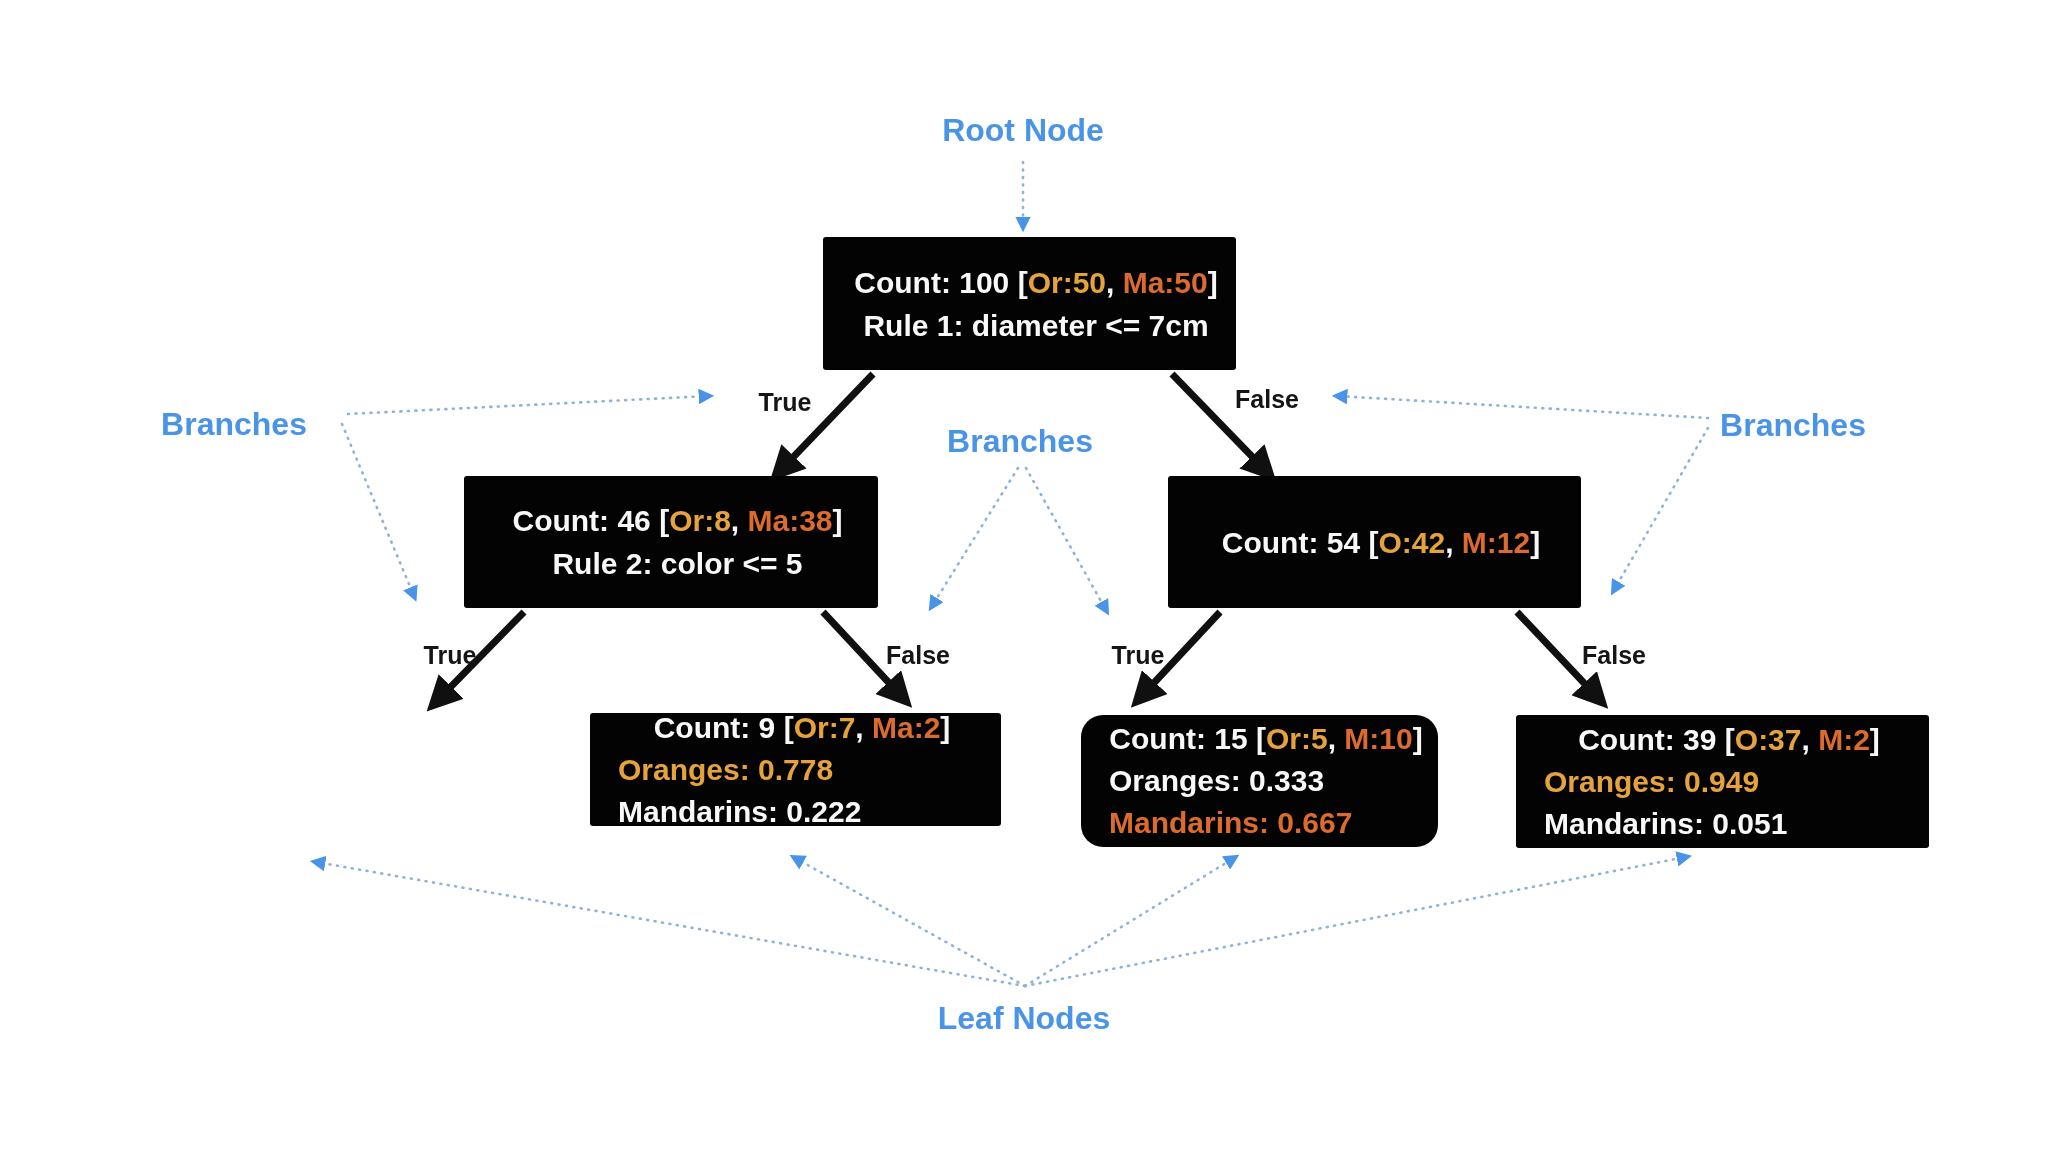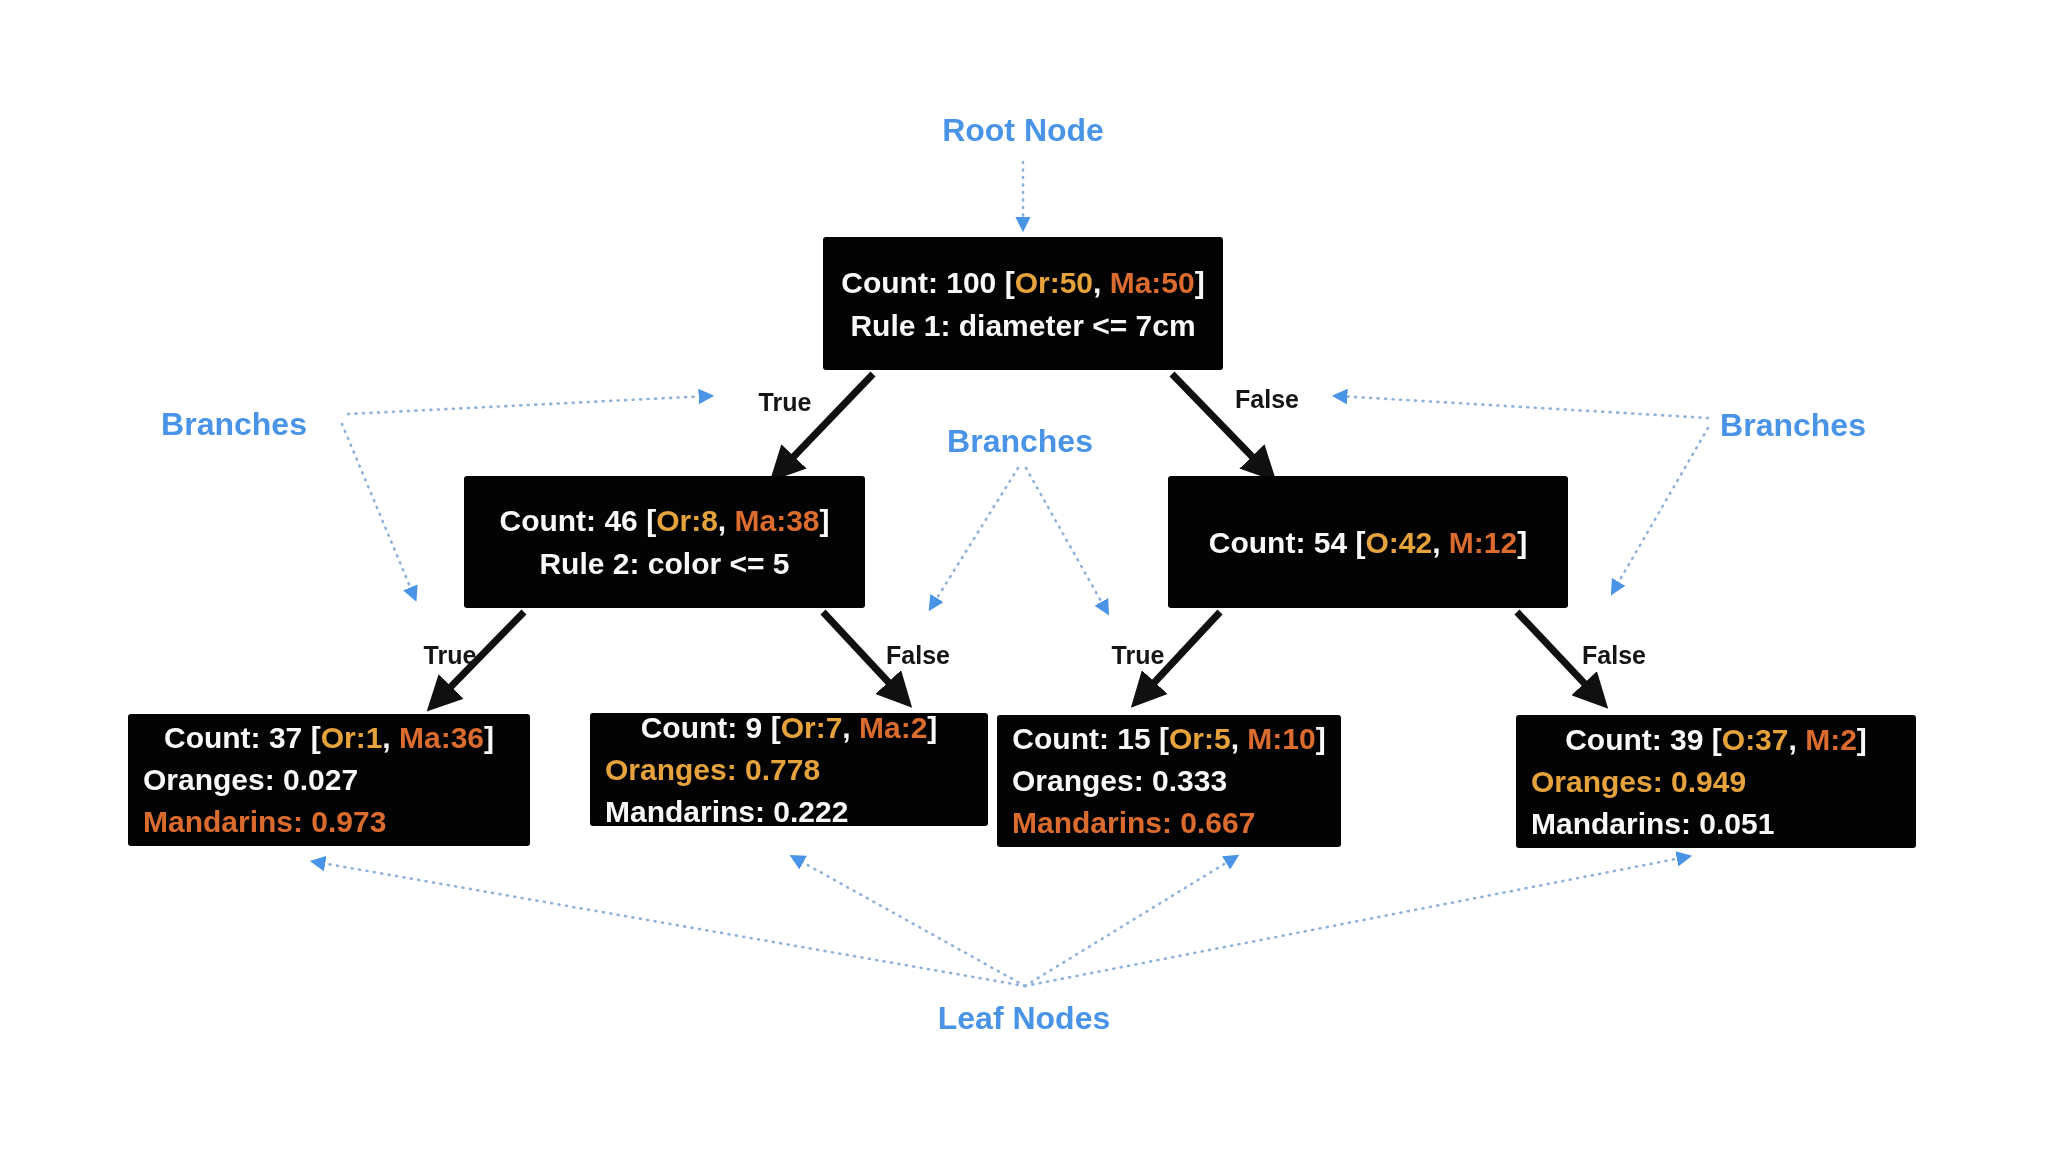--- a/index.html
+++ b/index.html
@@ -13,21 +13,21 @@
     background:var(--background);
     font-family:"Liberation Sans","DejaVu Sans",sans-serif;
   }
   svg.arrows{position:absolute; left:0; top:0; width:2048px; height:1152px;}
   .tree-line{stroke:var(--arrow); stroke-width:7; fill:none;}
   .dot-line{stroke:var(--dotted); stroke-width:2.6; stroke-dasharray:1 6.5;
             stroke-linecap:round; fill:none;}
   .node{
     position:absolute; background:var(--node-bg); color:var(--node-text);
     font-weight:bold; font-size:30px; line-height:43px; border-radius:3px;
-    display:flex; flex-direction:column; justify-content:center;
+    display:flex; flex-direction:column; justify-content:center;padding-left:13px;
   }
   .node .line{text-align:center; white-space:nowrap;}
   .node.leaf{line-height:42px;}
   .node .line.left{text-align:left; padding-left:15px;}
   .or{color:var(--oranges);} .ma{color:var(--mandarins);}
   [data-tone="white"]{color:var(--node-text);}
   [data-tone="orange"]{color:var(--oranges);}
   [data-tone="mandarin"]{color:var(--mandarins);}
   .branch-label{
     position:absolute; transform:translate(-50%,-50%);
@@ -97,33 +97,28 @@
 
   <div class="node" style="left:464px; top:476px; width:401px; height:132px;">
     <div class="line"><span>Count: 46 [</span><span class="or">Or:8</span><span>, </span><span class="ma">Ma:38</span><span>]</span></div>
     <div class="line">Rule 2: color &lt;= 5</div>
   </div>
 
   <div class="node" style="left:1168px; top:476px; width:400px; height:132px;gap:36px;">
     <div class="line"><span>Count: 54 [</span><span class="or">O:42</span><span>, </span><span class="ma">M:12</span><span>]</span></div>
   </div>
 
-  <div class="node leaf" style="left:128px; top:714px; width:402px; height:132px;">
-    <div class="line"><span>Count: 37 [</span><span class="or">Or:1</span><span>, </span><span class="ma">Ma:36</span><span>]</span></div>
-    <div class="line left" data-tone="white">Oranges: 0.027</div>
-    <div class="line left" data-tone="mandarin">Mandarins: 0.973</div>
-  </div>
 
   <div class="node leaf" style="left:590px; top:713px; width:398px; height:113px;">
     <div class="line"><span>Count: 9 [</span><span class="or">Or:7</span><span>, </span><span class="ma">Ma:2</span><span>]</span></div>
     <div class="line left" data-tone="orange">Oranges: 0.778</div>
     <div class="line left" data-tone="white">Mandarins: 0.222</div>
   </div>
 
-  <div class="node leaf" style="left:997px; top:715px; width:344px; height:132px;">
+  <div class="node leaf" style="left:1081px; top:715px; width:344px; height:132px;border-radius:22px;">
     <div class="line"><span>Count: 15 [</span><span class="or">Or:5</span><span>, </span><span class="ma">M:10</span><span>]</span></div>
     <div class="line left" data-tone="white">Oranges: 0.333</div>
     <div class="line left" data-tone="mandarin">Mandarins: 0.667</div>
   </div>
 
   <div class="node leaf" style="left:1516px; top:715px; width:400px; height:133px;">
     <div class="line"><span>Count: 39 [</span><span class="or">O:37</span><span>, </span><span class="ma">M:2</span><span>]</span></div>
     <div class="line left" data-tone="orange">Oranges: 0.949</div>
     <div class="line left" data-tone="white">Mandarins: 0.051</div>
   </div>

